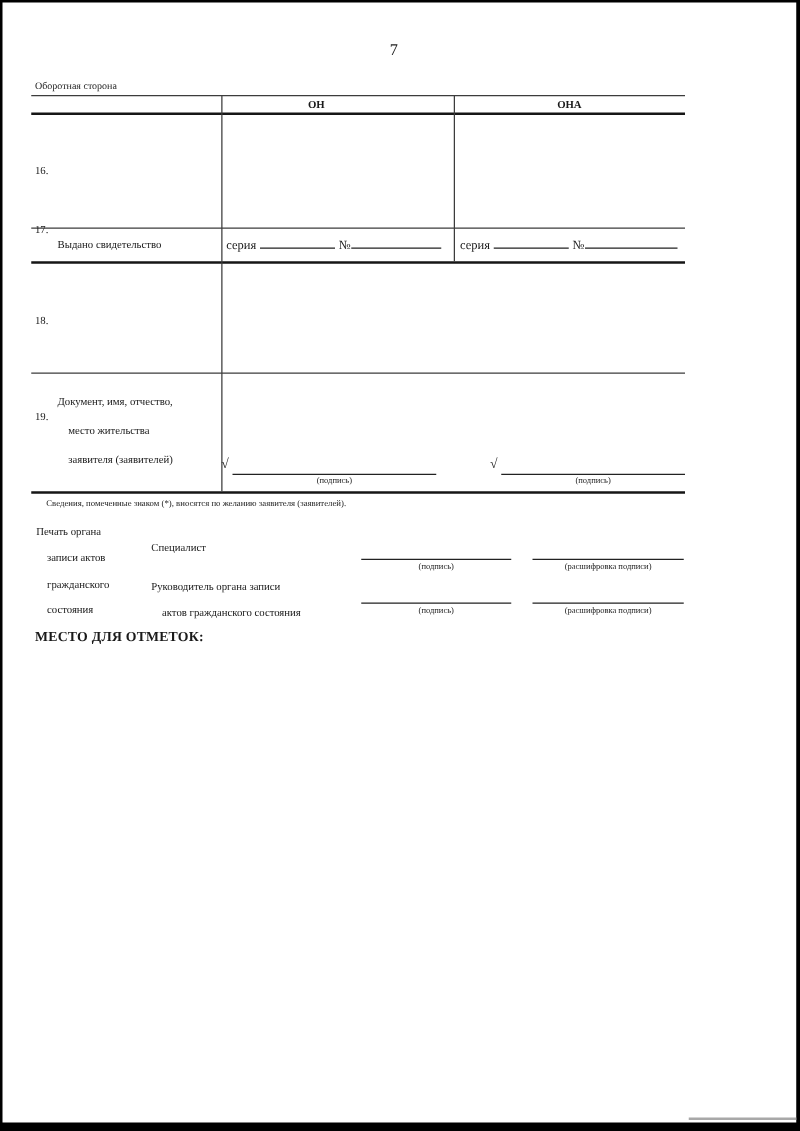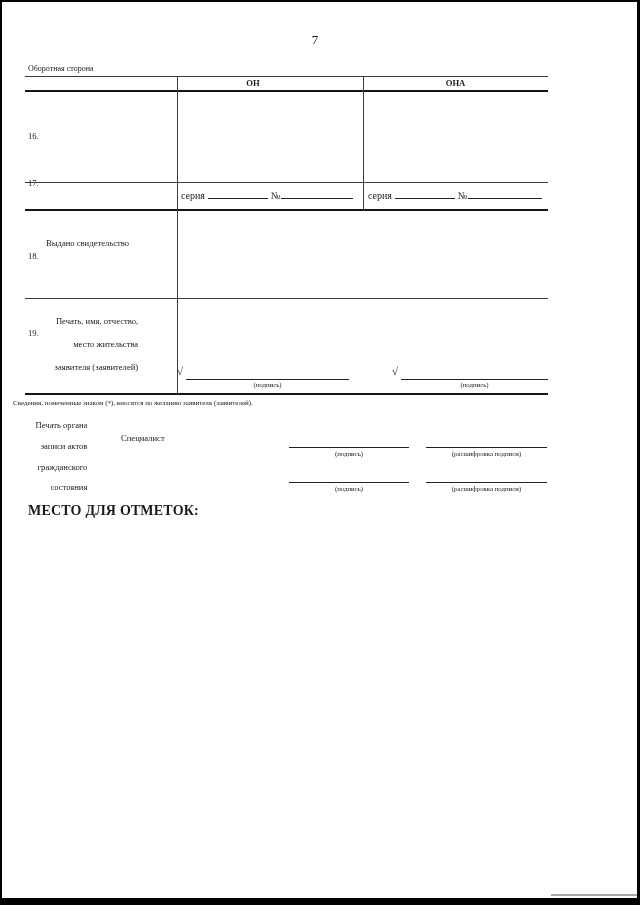--- a/index.html
+++ b/index.html
@@ -1,21 +1,21 @@
 <!DOCTYPE html>
 <html><head>
 <meta charset="utf-8">
 <style>
   html,body { margin:0; padding:0; }
   .page {
     position:relative; width:640px; height:905px; background:#ffffff;
     font-family:"Liberation Serif", serif; color:#1a1a1a; overflow:hidden;
   }
   .abs { position:absolute; }
-  .txt { position:absolute; font-size:8.6px; line-height:11.5px; white-space:pre;text-align:right; }
+  .txt { position:absolute; font-size:8.6px; line-height:11.5px; white-space:pre; }
   .small { font-size:7px; }
   .cap { position:absolute; font-size:6.8px; text-align:center; color:#222; }
   .hline  { position:absolute; height:1px; background:#3c3c3c; }
   .hline2 { position:absolute; height:2px; background:#161616; }
   .vline  { position:absolute; width:1px;  background:#3c3c3c; }
   .sigline { position:absolute; height:0; border-bottom:1px solid #222; }
   .blank { display:inline-block; height:8px; border-bottom:1px solid #222; vertical-align:baseline; }
   .bold { font-weight:bold; }
   .center { text-align:center; }
   .border-bar { position:absolute; background:#000; }
@@ -44,56 +44,58 @@
   <div class="hline2" style="left:25px;top:393px;width:523px;"></div>
   <div class="vline" style="left:177px;top:76px;height:317px;"></div>
   <div class="vline" style="left:363px;top:76px;height:133px;"></div>
 
   <div class="txt bold center" style="left:160px;top:78px;width:186px;">ОН</div>
   <div class="txt bold center" style="left:363px;top:78px;width:185px;text-align:center;">ОНА</div>
 
   <div class="txt" style="left:28px;top:131px;">16.</div>
 
   <div class="txt" style="left:28px;top:178px;">17.</div>
-  <div class="txt" style="left:46px;top:190px;margin-top:48px;">Выдано свидетельство</div>
+  <div class="txt" style="left:46px;top:190px;">Выдано свидетельство</div>
   <div class="seria" style="left:181px;top:190px;">
     <span>серия</span><span class="blank" style="width:60px;margin:0 3px;"></span><span>№</span><span class="blank" style="width:72px;"></span>
   </div>
   <div class="seria" style="left:368px;top:190px;">
     <span>серия</span><span class="blank" style="width:60px;margin:0 3px;"></span><span>№</span><span class="blank" style="width:74px;"></span>
   </div>
 
   <div class="txt" style="left:28px;top:251px;">18.</div>
 
   <div class="txt" style="left:28px;top:328px;">19.</div>
-  <div class="txt" style="left:46px;top:316px;"><span>Печать, имя, отчество,</span><br>
+  <div class="txt" style="left:46px;top:316px;"><span>Документ, имя, отчество,</span><br>
     <span>место жительства</span><br>
     <span>заявителя (заявителей)</span></div>
 
   <div class="abs" style="left:177px;top:365px;font-size:11px;">√</div>
   <div class="sigline" style="left:186px;top:379px;width:163px;"></div>
   <div class="cap" style="left:186px;top:381px;width:163px;">(подпись)</div>
 
   <div class="abs" style="left:392px;top:365px;font-size:11px;">√</div>
   <div class="sigline" style="left:401px;top:379px;width:147px;"></div>
   <div class="cap" style="left:401px;top:381px;width:147px;">(подпись)</div>
 
-  <div class="txt small" style="left:13px;top:398px;">Сведения, помеченные знаком (*), вносятся по желанию заявителя (заявителей).</div>
+  <div class="txt small" style="left:37px;top:398px;">Сведения, помеченные знаком (*), вносятся по желанию заявителя (заявителей).</div>
 
   <div class="txt" style="left:29px;top:420px;line-height:10.4px;"><span>Печать органа</span><br>
     <span>записи актов</span><br>
     <span>гражданского</span><br>
     <span>состояния</span></div>
 
   <div class="txt" style="left:121px;top:433px;">Специалист</div>
   <div class="sigline" style="left:289px;top:447px;width:120px;"></div>
   <div class="cap" style="left:289px;top:450px;width:120px;">(подпись)</div>
   <div class="sigline" style="left:426px;top:447px;width:121px;"></div>
   <div class="cap" style="left:426px;top:450px;width:121px;">(расшифровка подписи)</div>
 
+  <div class="txt" style="left:121px;top:464px;line-height:10.4px;"><span>Руководитель органа записи</span><br>
+    <span>актов гражданского состояния</span></div>
   <div class="sigline" style="left:289px;top:482px;width:120px;"></div>
   <div class="cap" style="left:289px;top:485px;width:120px;">(подпись)</div>
   <div class="sigline" style="left:426px;top:482px;width:121px;"></div>
   <div class="cap" style="left:426px;top:485px;width:121px;">(расшифровка подписи)</div>
 
-  <div class="txt bold" style="left:28px;top:505px;font-size:14px;letter-spacing:0.2px;">МЕСТО ДЛЯ ОТМЕТОК:</div>
+  <div class="txt bold" style="left:28px;top:505px;font-size:11px;letter-spacing:0.2px;">МЕСТО ДЛЯ ОТМЕТОК:</div>
 
 </div>
 
 </body></html>

